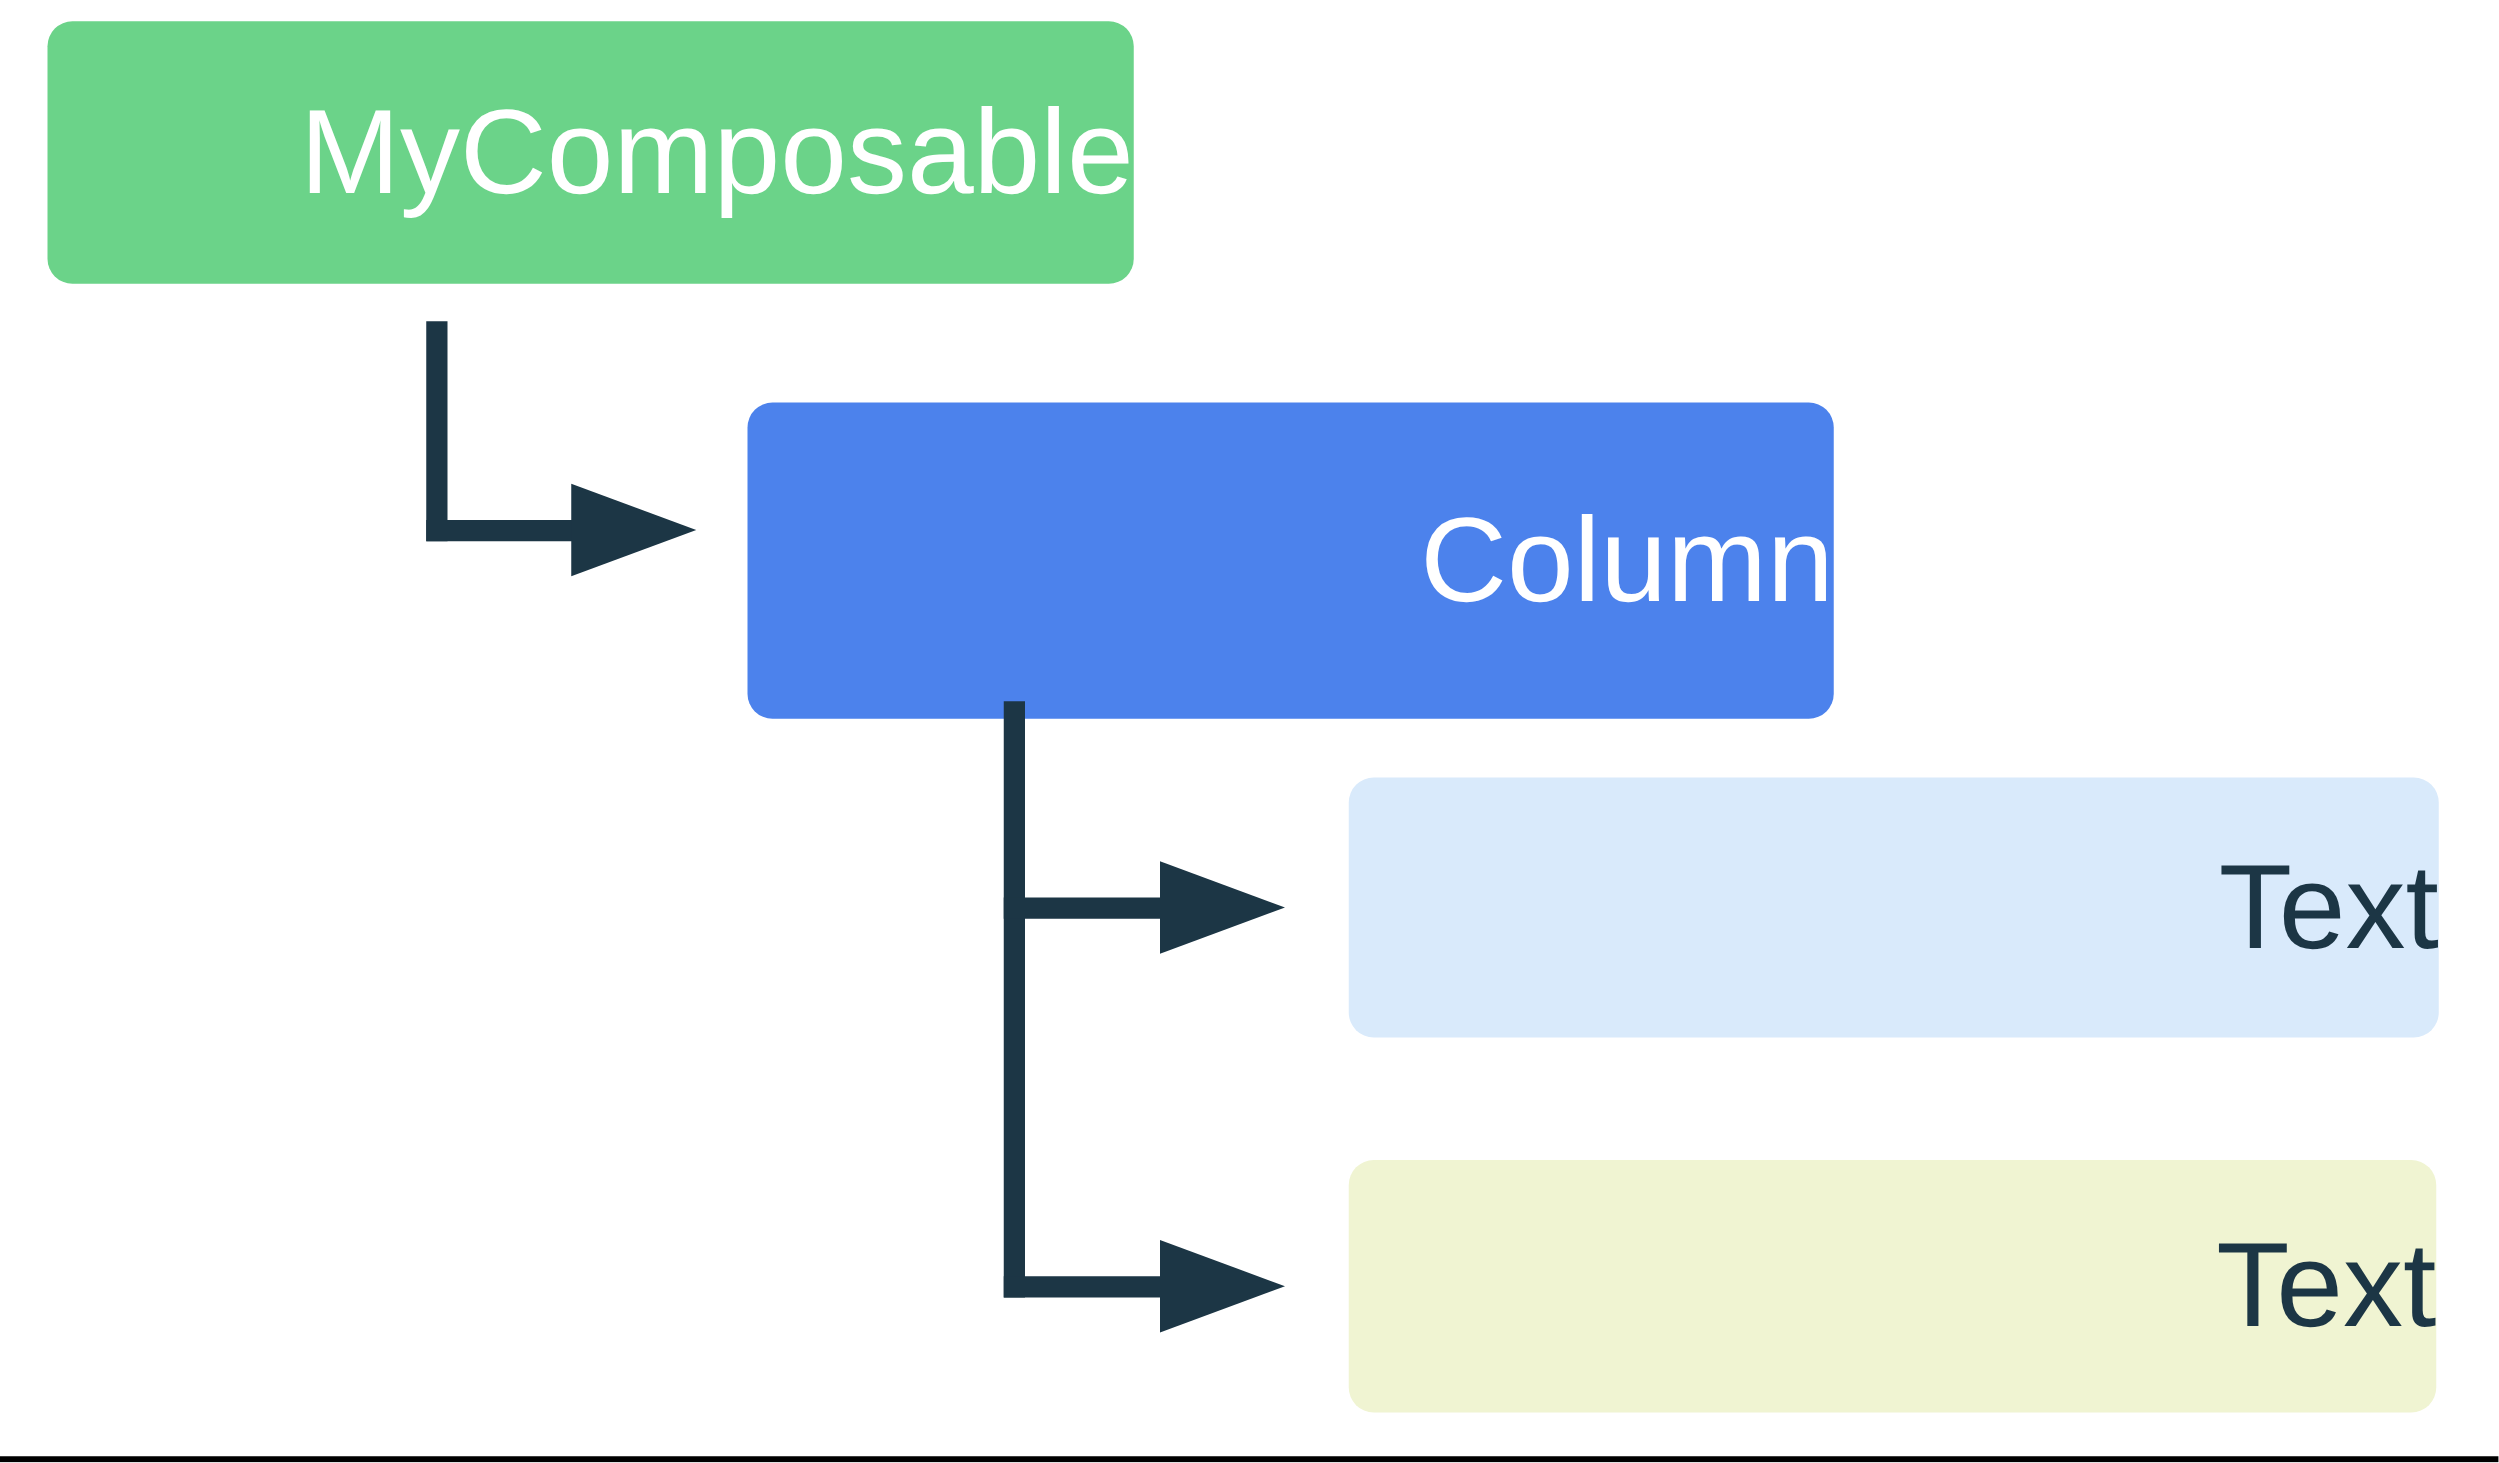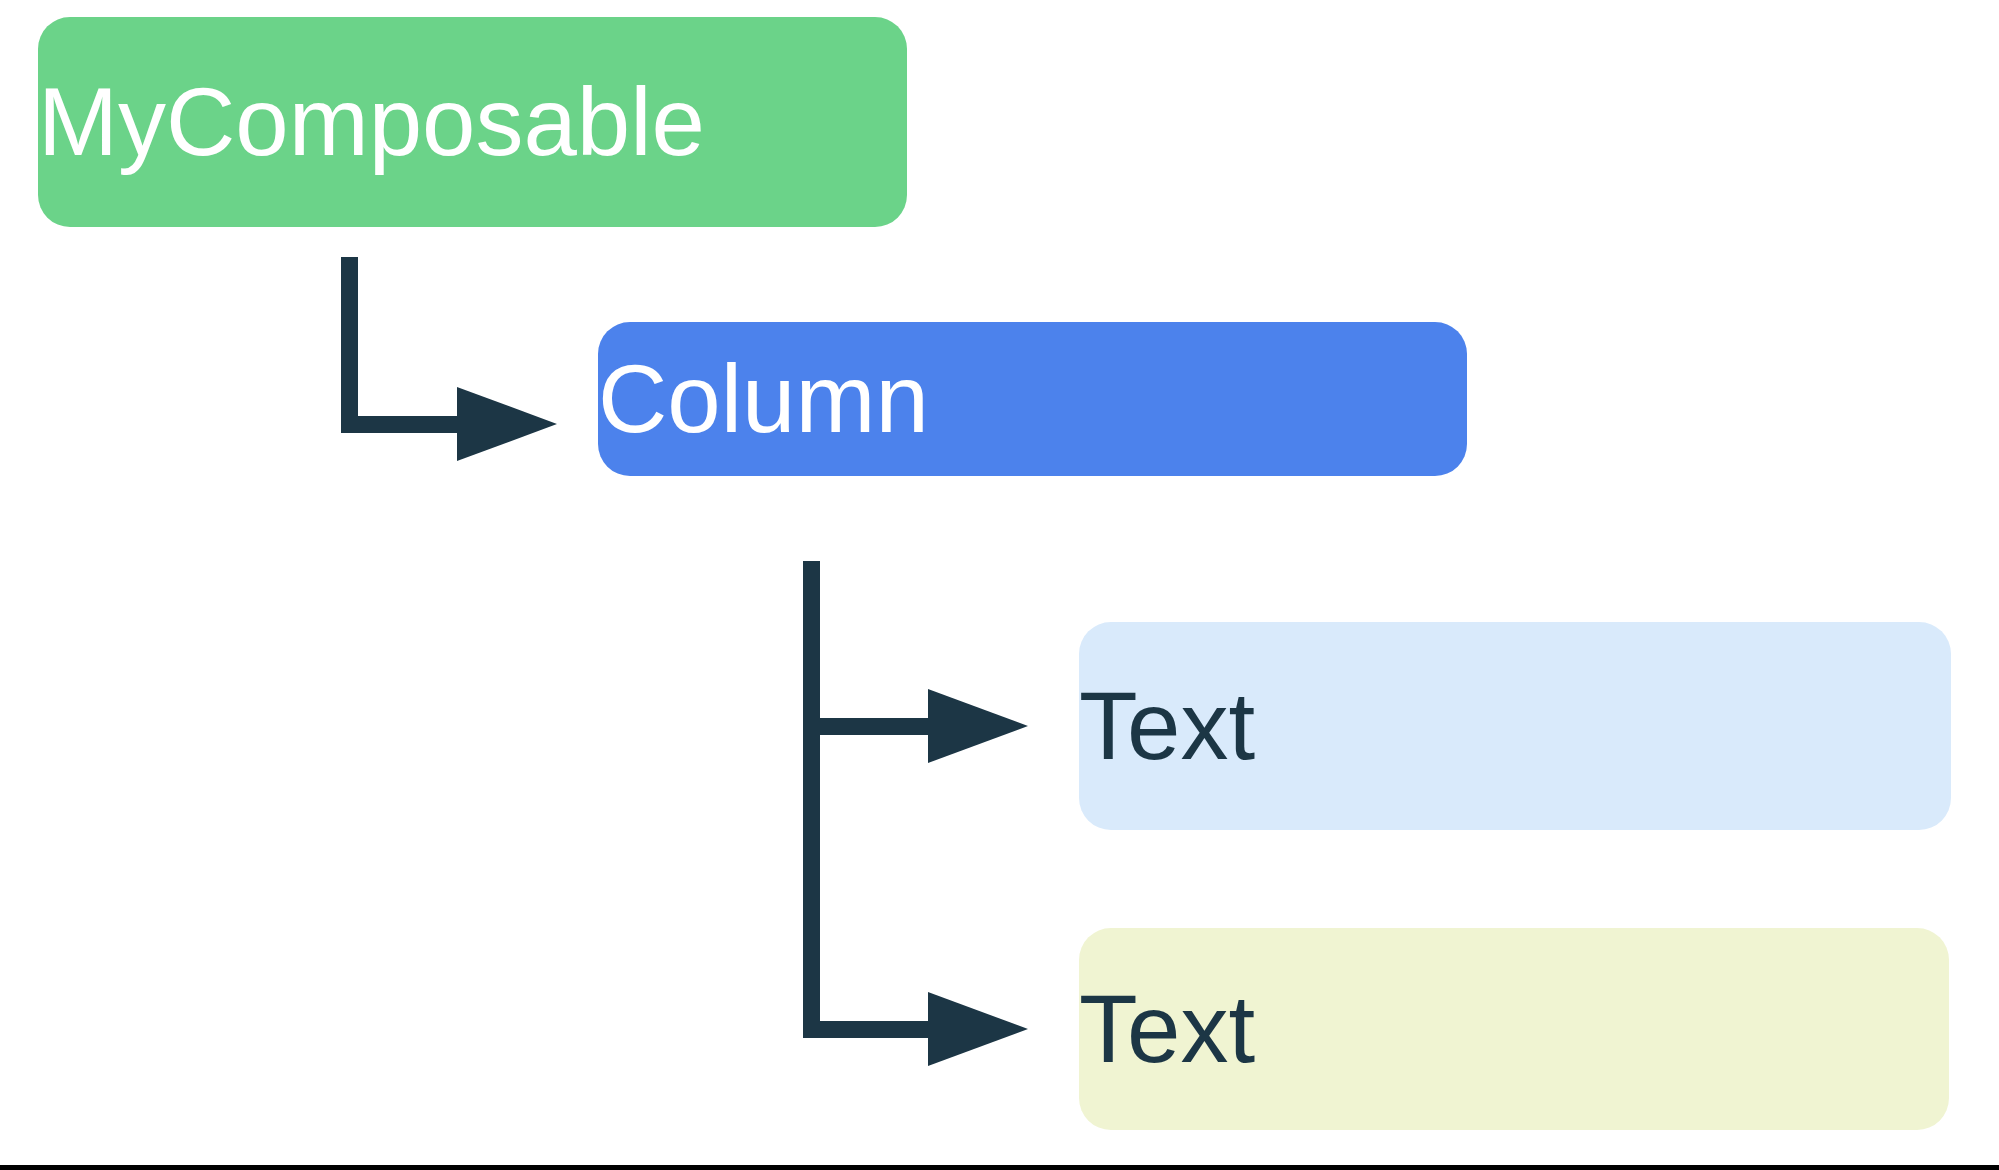--- a/index.html
+++ b/index.html
@@ -15,26 +15,26 @@
   html,body{margin:0;padding:0;background:#fff;}
   .canvas{
     position:relative;
     width:1999px;height:1170px;
     background:var(--canvas);
     overflow:hidden;
     font-family:"Liberation Sans", sans-serif;
   }
   .node{
     position:absolute;
-    border-radius:32px;
-    display:flex;align-items:center;justify-content:flex-start;
+    border-radius:20px;
+    display:flex;align-items:center;justify-content:flex-end;
     font-size:96px;line-height:1;white-space:nowrap;
   }
   .node-green{left:38px;top:17px;width:869px;height:210px;background:var(--green);color:var(--labelLight);}
-  .node-blue{left:598px;top:322px;width:869px;height:154px;background:var(--blue);color:var(--labelLight);}
+  .node-blue{left:598px;top:322px;width:869px;height:253px;background:var(--blue);color:var(--labelLight);}
   .node-lightblue{left:1079px;top:622px;width:872px;height:208px;background:var(--lightblue);color:var(--ink);}
   .node-cream{left:1079px;top:928px;width:870px;height:202px;background:var(--cream);color:var(--ink);}
 
   .bar{position:absolute;background:var(--ink);}
   
   .c1-v{left:341px;top:257px;width:17px;height:176px;}
   .c1-h{left:341px;top:416px;width:118px;height:17px;}
   .head{
     position:absolute;width:0;height:0;
     border-top:37px solid transparent;

